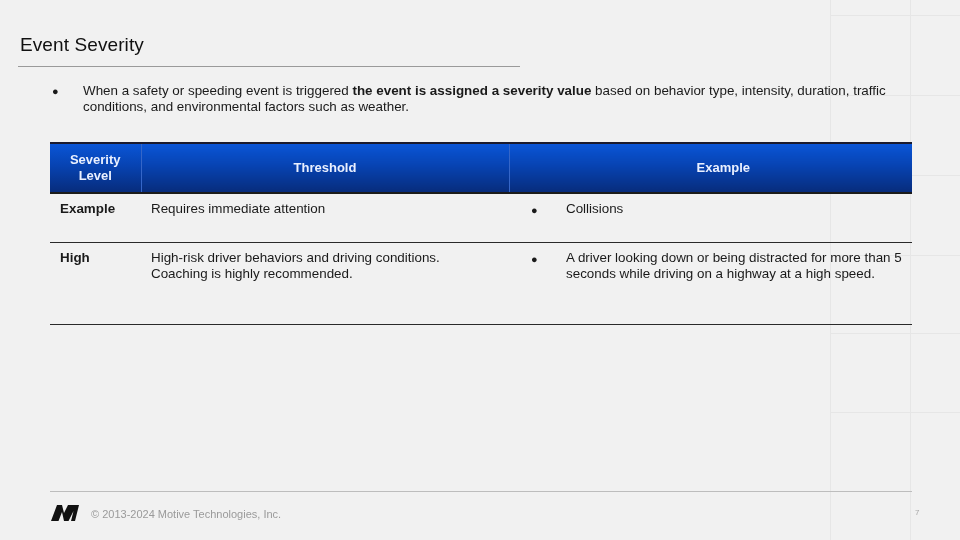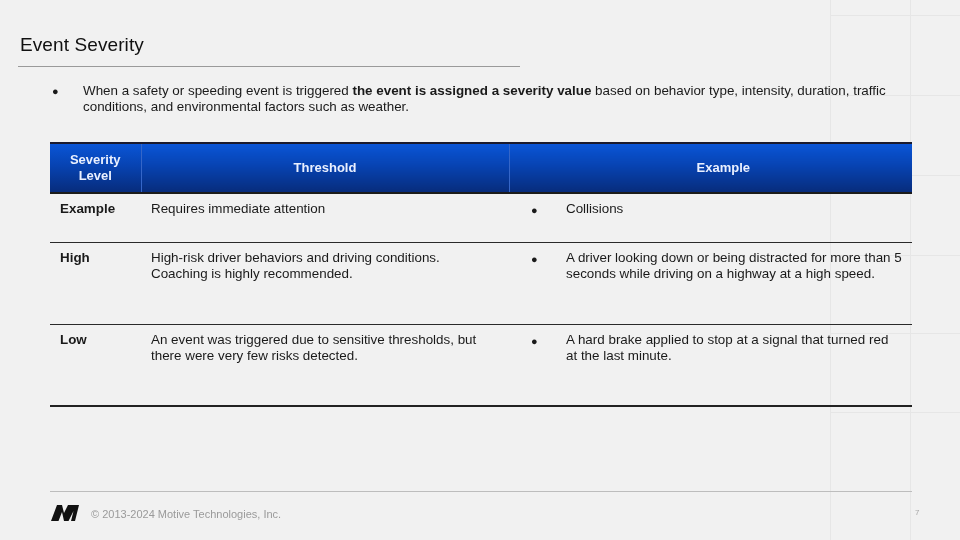--- a/index.html
+++ b/index.html
@@ -108,28 +108,20 @@
       </td>
     </tr>
     <tr style="height:82px">
       <td class="level">High</td>
       <td>High-risk driver behaviors and driving conditions. Coaching is highly recommended.</td>
       <td class="example">
         <span class="dot">●</span>
         <span class="ex-text">A driver looking down or being distracted for more than 5 seconds while driving on a highway at a high speed.</span>
       </td>
     </tr>
-    <tr class="last" style="height:82px">
-      <td class="level">Low</td>
-      <td>An event was triggered due to sensitive thresholds, but there were very few risks detected.</td>
-      <td class="example">
-        <span class="dot">●</span>
-        <span class="ex-text">A hard brake applied to stop at a signal that turned red at the last minute.</span>
-      </td>
-    </tr>
   </tbody>
 </table>
 
 <div class="bottom-rule"></div>
 
 <svg class="logo" viewBox="0 0 28 16">
   <path d="M0 16 L6 0 L11 0 L13 8 L17 0 L28 0 L24 16 L20 16 L22.5 6 L17.5 16 L13 16 L11 7 L7.5 16 Z" fill="#111"></path>
 </svg>
 <div class="copyright">© 2013-2024 Motive Technologies, Inc.</div>
 <div class="page-num">7</div>

